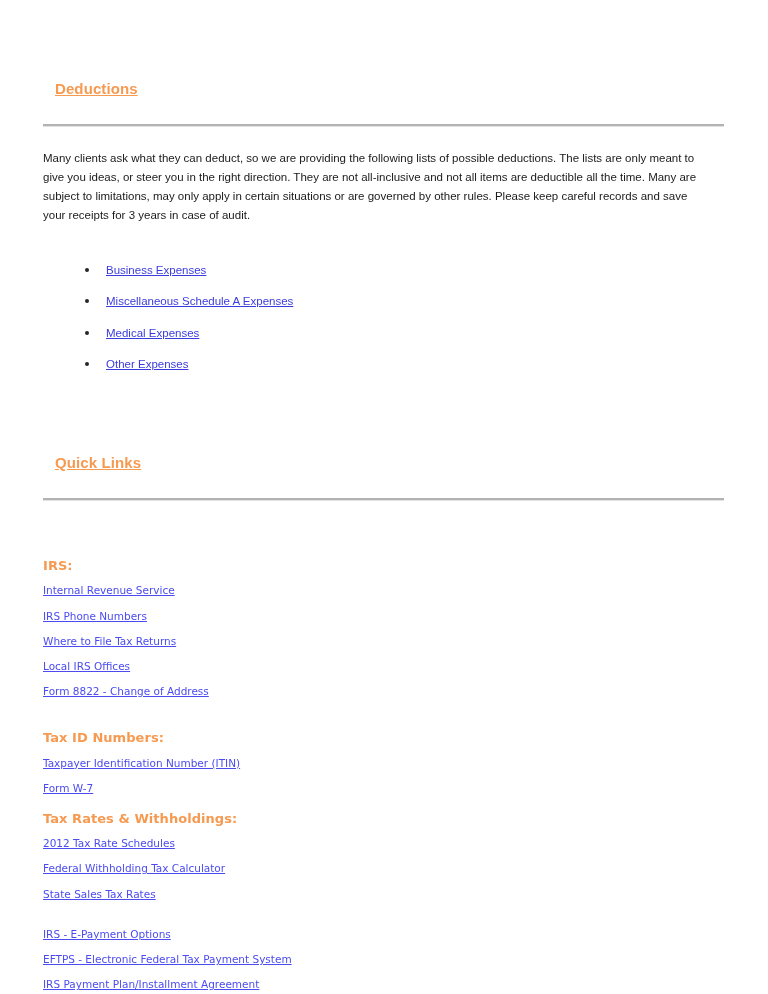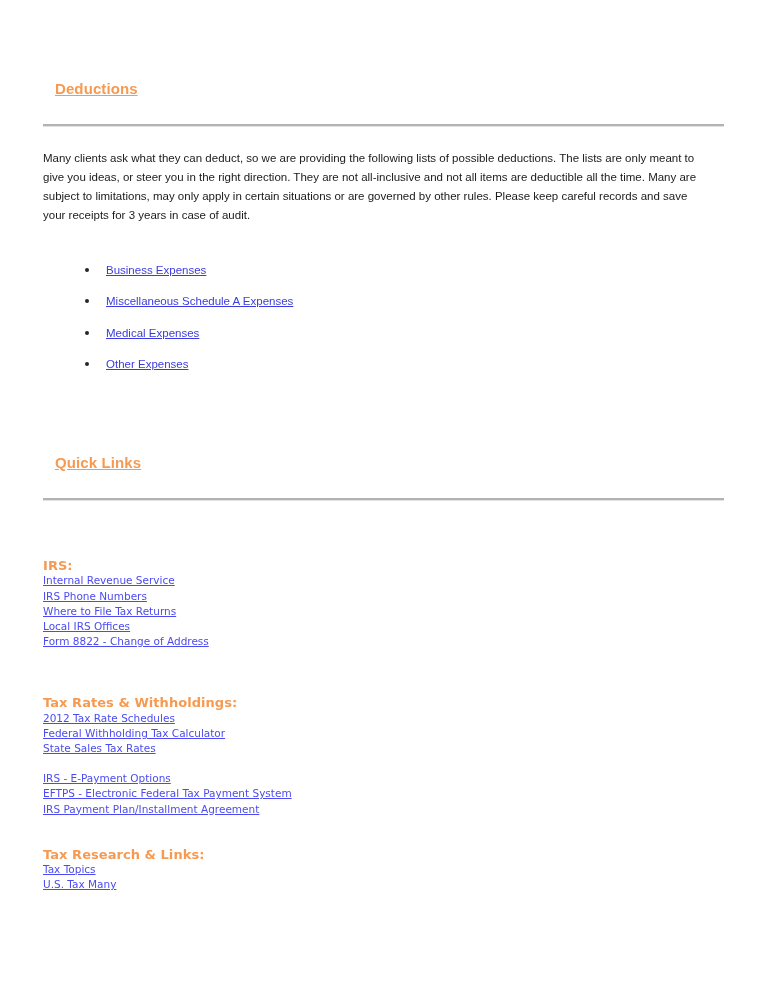--- a/index.html
+++ b/index.html
@@ -114,20 +114,21 @@
     margin: 0;
   }
   .qgroup a {
     display: block;
     font-family: "DejaVu Sans", sans-serif;
     font-size: 10.5px;
     line-height: 15.2px;
     color: #4b4bf0;
     text-decoration: underline;
     width: fit-content;
+    margin-top: 10px;
   }
 
   
   .sp-h1 { height: 68px; }      
   .sp-h2 { height: 14px; }      
   .sp-h3 { height: 22px; }      
   .sp-h4 { height: 22px; }      
   .sp-h5 { height: 54px; }      
   .sp-h6 { height: 14px; }      
   .sp-h7 { height: 57px; }      
@@ -179,20 +180,25 @@
 
       <div class="qgroup">
             <div class="qgroup-title">IRS:</div>
             <a href="#">Internal Revenue Service</a>
             <a href="#">IRS Phone Numbers</a>
             <a href="#">Where to File Tax Returns</a>
             <a href="#">Local IRS Offices</a>
             <a href="#">Form 8822 - Change of Address</a>
           </div>
           <div class="gap-big"></div>
+          <div class="qgroup">
+            <div class="qgroup-title">Tax ID Numbers:</div>
+            <a href="#">Taxpayer Identification Number (ITIN)</a>
+            <a href="#">Form W-7</a>
+          </div>
           <div class="gap-sm"></div>
           <div class="qgroup">
             <div class="qgroup-title">Tax Rates &amp; Withholdings:</div>
             <a href="#">2012 Tax Rate Schedules</a>
             <a href="#">Federal Withholding Tax Calculator</a>
             <a href="#">State Sales Tax Rates</a>
           </div>
           <div class="gap-sm"></div>
           <div class="qgroup">
             <a href="#">IRS - E-Payment Options</a>

